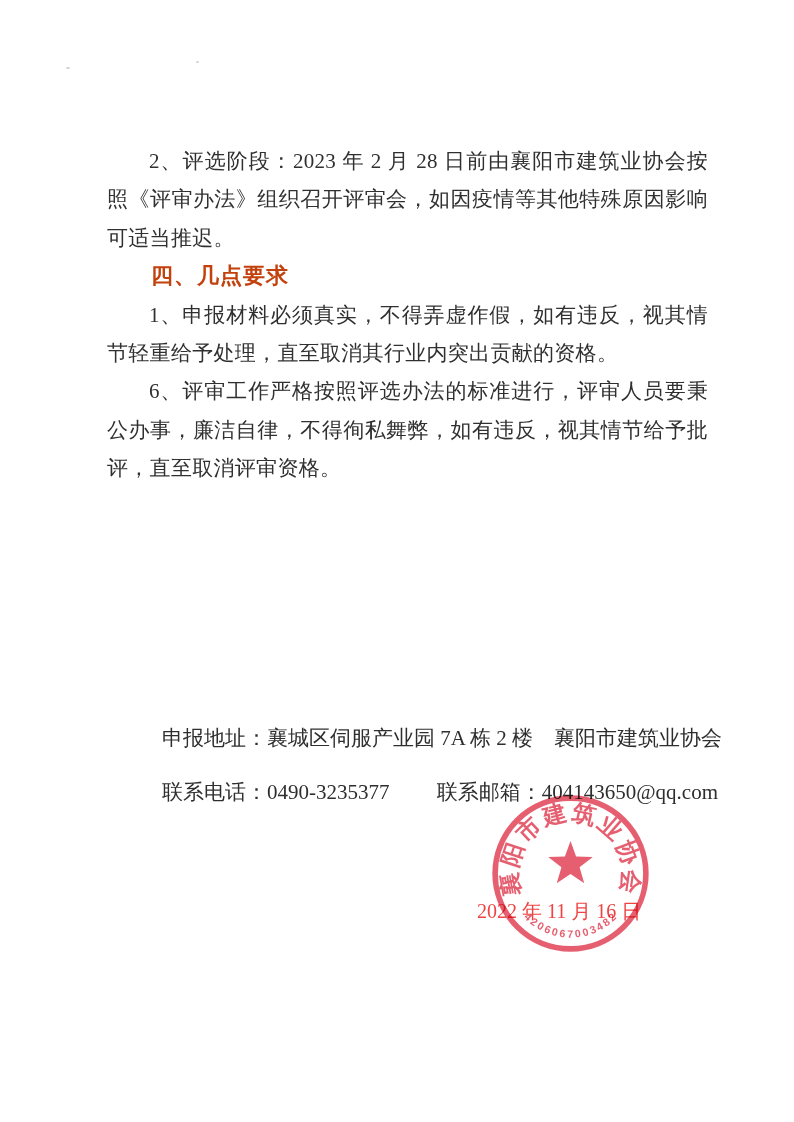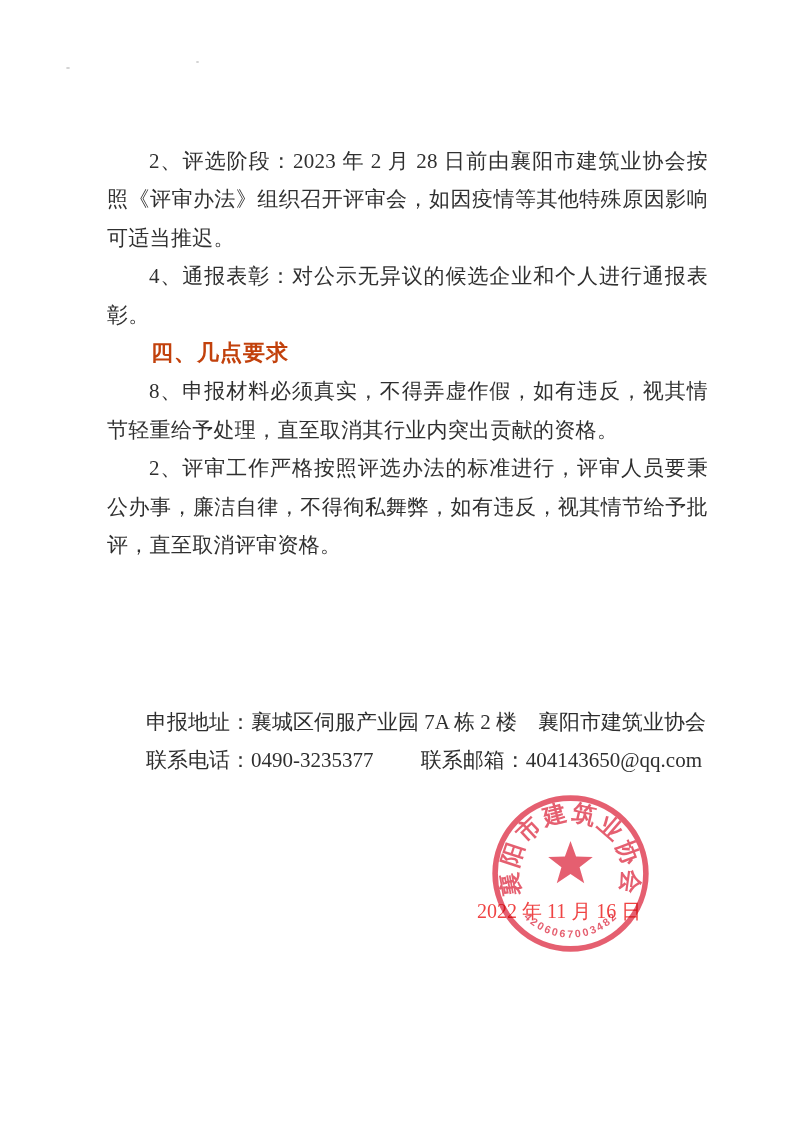--- a/index.html
+++ b/index.html
@@ -49,21 +49,21 @@
   .contact {
     position: absolute;
     left: 146px;
     top: 703px;
     width: 580px;
     font-size: 21px;
     line-height: 38.4px;
     color: #2e2e2e;
     white-space: nowrap;
   }
-  .contact p { margin: 0; }
+  .contact p { margin: 16px; }
   .issue-date {
     position: absolute;
     left: 477px;
     top: 898px;
     font-size: 20px;
     color: #ef4444;
     white-space: nowrap;
   }
   .seal {
     position: absolute;
@@ -89,24 +89,23 @@
 </head>
 <body>
 
 <div class="page">
 
   <div class="speck s1"></div>
   <div class="speck s2"></div>
 
   <div class="body-text">
     <p>2、评选阶段：2023 年 2 月 28 日前由襄阳市建筑业协会按照《评审办法》组织召开评审会，如因疫情等其他特殊原因影响可适当推迟。</p>
-    <p>4、通报表彰：对公示无异议的候选企业和个人进行通报表彰。</p>
     <p class="heading">四、几点要求</p>
-    <p>8、申报材料必须真实，不得弄虚作假，如有违反，视其情节轻重给予处理，直至取消其行业内突出贡献的资格。</p>
-    <p>2、评审工作严格按照评选办法的标准进行，评审人员要秉公办事，廉洁自律，不得徇私舞弊，如有违反，视其情节给予批评，直至取消评审资格。</p>
+    <p>1、申报材料必须真实，不得弄虚作假，如有违反，视其情节轻重给予处理，直至取消其行业内突出贡献的资格。</p>
+    <p>6、评审工作严格按照评选办法的标准进行，评审人员要秉公办事，廉洁自律，不得徇私舞弊，如有违反，视其情节给予批评，直至取消评审资格。</p>
   </div>
 
   <div class="contact">
     <p>申报地址：襄城区伺服产业园 7A 栋 2 楼　襄阳市建筑业协会</p>
     <p>联系电话：0490-3235377　　 联系邮箱：404143650@qq.com</p>
   </div>
 
   <div class="issue-date">2022 年 11 月 16 日</div>
 
   <svg class="seal" viewBox="0 0 160 160" xmlns="http://www.w3.org/2000/svg">

